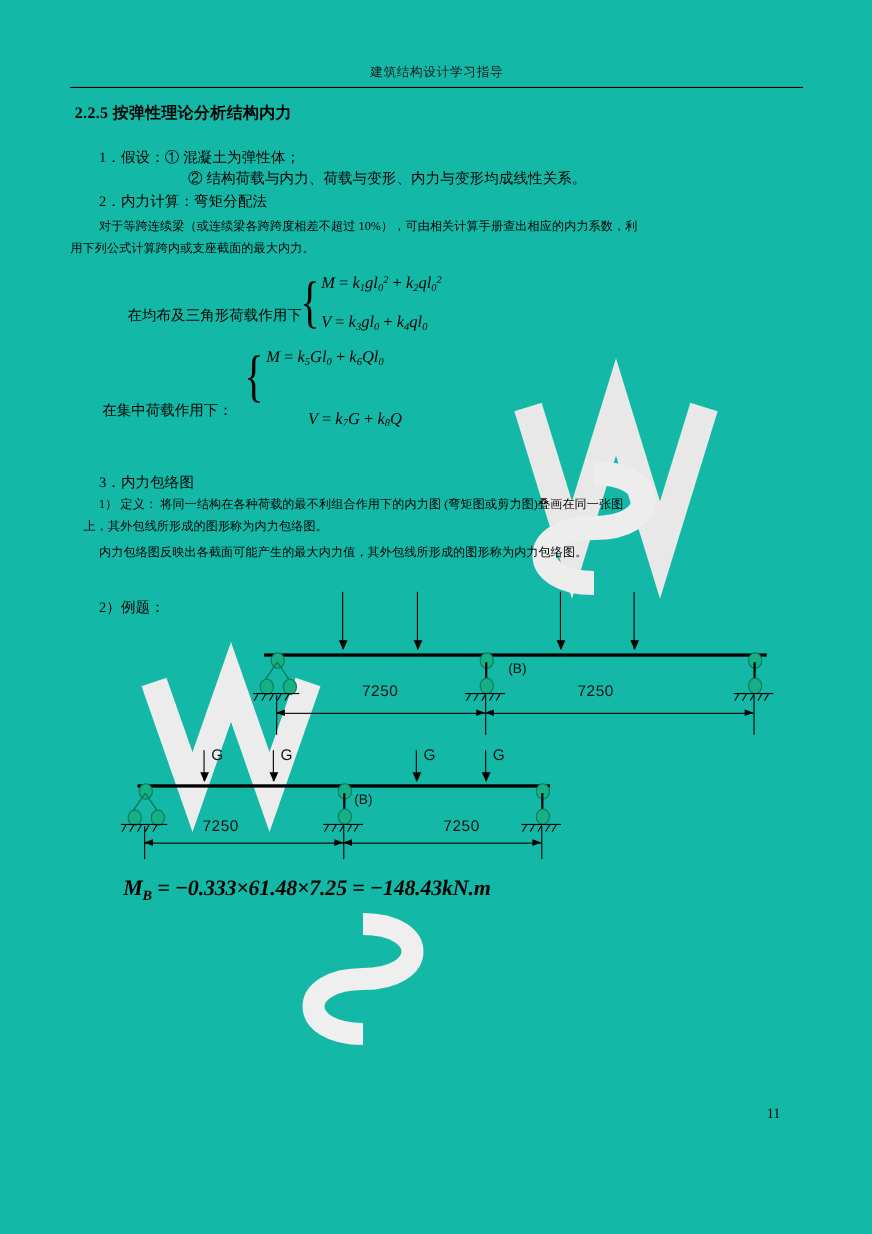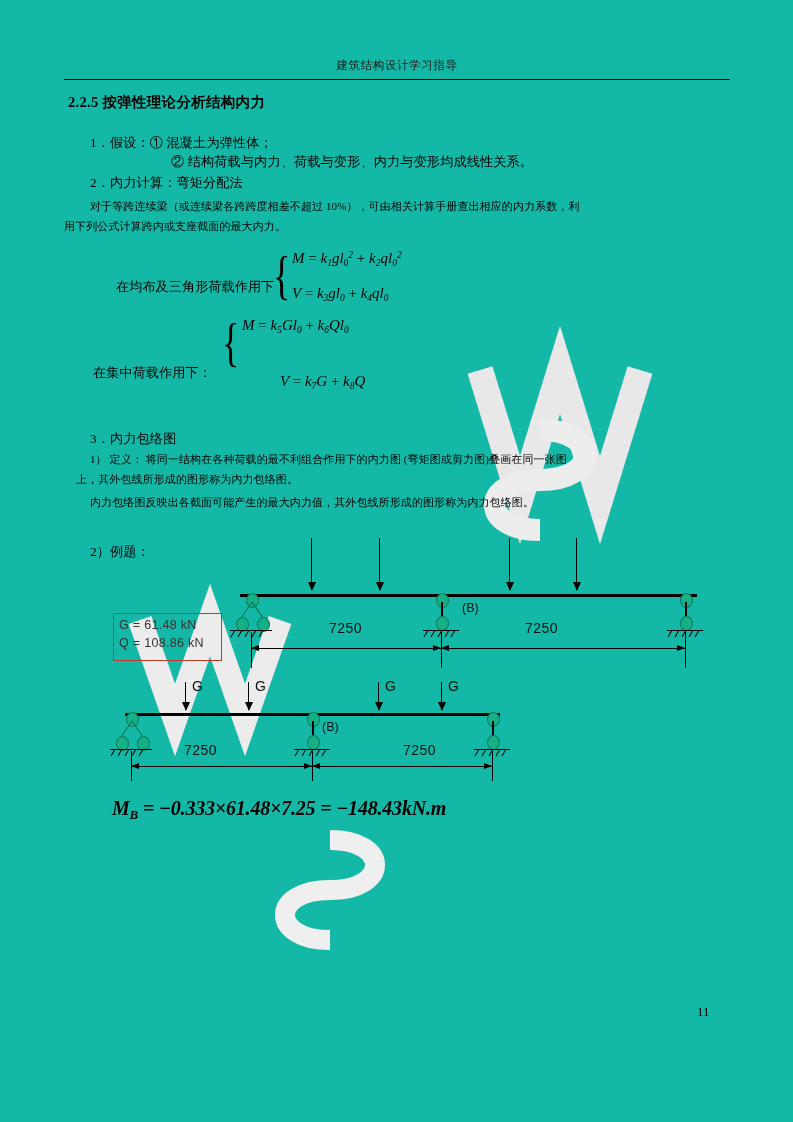--- a/index.html
+++ b/index.html
@@ -370,24 +370,20 @@
 
     <div class="dimline" style="left:251px; top:648px; width:190px;"></div>
     <div class="dimarrow-l" style="left:251px; top:645px;"></div>
     <div class="dimarrow-r" style="left:433px; top:645px;"></div>
 
     <div class="dimline" style="left:441px; top:648px; width:244px;"></div>
     <div class="dimarrow-l" style="left:441px; top:645px;"></div>
     <div class="dimarrow-r" style="left:677px; top:645px;"></div>
   </div>
 
-  <div class="valbox">
-    <div>G = 61.48 kN</div>
-    <div>Q = 108.86 kN</div>
-  </div>
 
   <div class="diagram" style="left:0; top:0; width:793px; height:1122px;">
 
     <div class="beam-line" style="left:125px; top:713px; width:375px;"></div>
 
     <div class="arrow" style="left:185px; top:682px; height:28px;"></div>
     <div class="gload" style="left:192px; top:678px;">G</div>
 
     <div class="arrow" style="left:248px; top:682px; height:28px;"></div>
     <div class="gload" style="left:255px; top:678px;">G</div>

